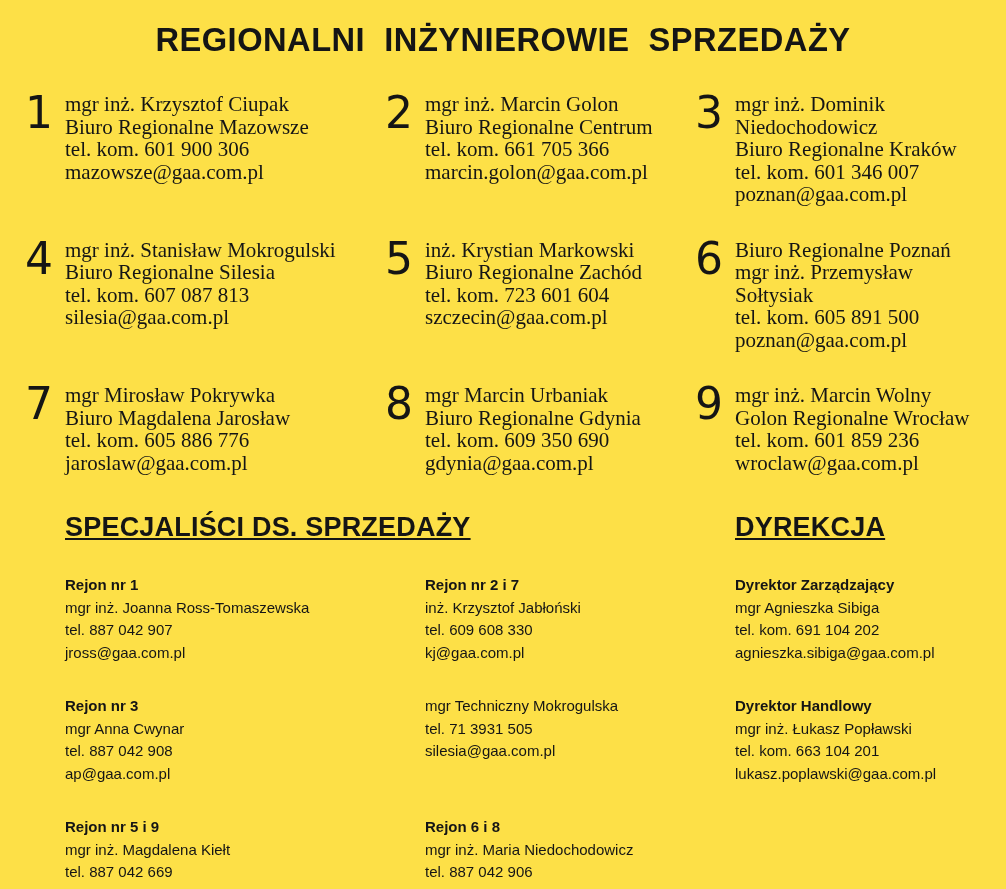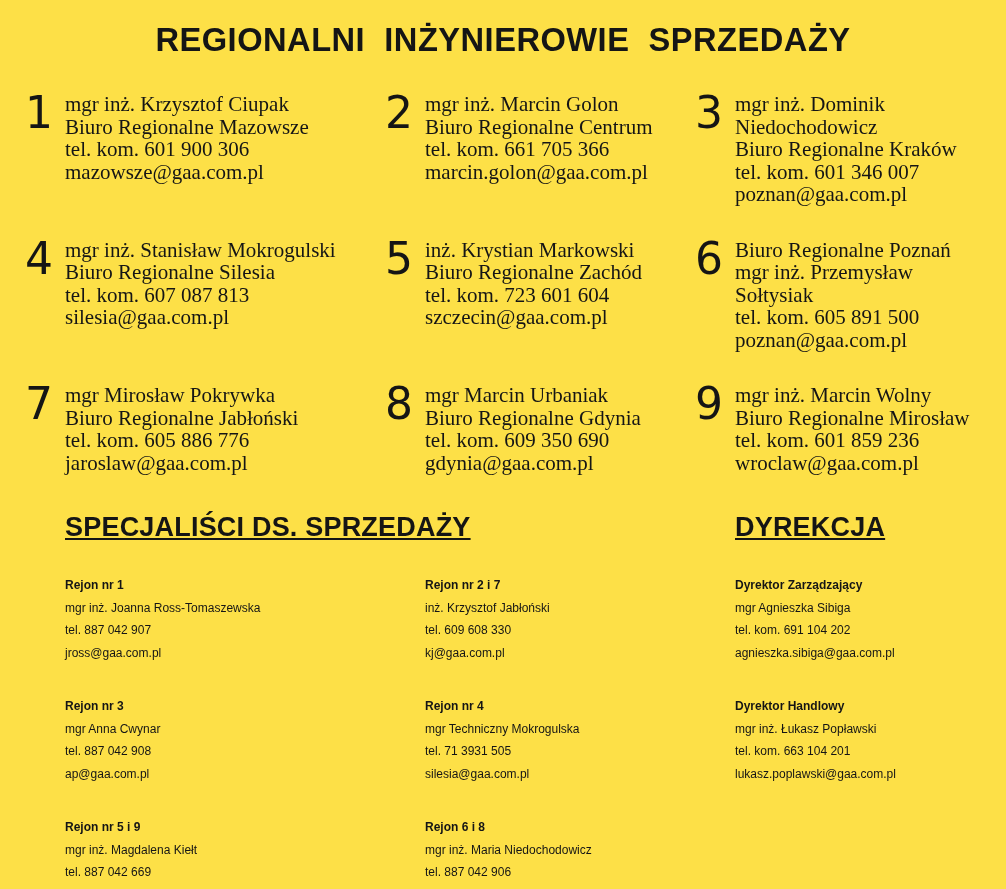--- a/index.html
+++ b/index.html
@@ -69,21 +69,21 @@
   .span-two { grid-column: 1 / span 2; }
   .lower-grid {
     display: grid;
     grid-template-columns: 360px 310px 1fr;
     row-gap: 31px;
     padding: 0 10px 0 25px;
     margin-top: 31px;
   }
   .lower-card {
     padding-left: 40px;
-    font-size: 12px;
+    font-size: 15px;
     line-height: 22.5px;
   }
   .bold-line { font-weight: bold; }
 </style>
 </head>
 <body>
 
 <div class="sheet">
 
   <div class="page-title">REGIONALNI INŻYNIEROWIE SPRZEDAŻY</div>
@@ -147,41 +147,41 @@
         <div>mgr inż. Przemysław Sołtysiak</div>
         <div>tel. kom. 605 891 500</div>
         <div>poznan@gaa.com.pl</div>
       </div>
     </div>
 
     <div class="engineer-card">
       <div class="engineer-number">7</div>
       <div class="card-lines">
         <div>mgr Mirosław Pokrywka</div>
-        <div>Biuro Regionalne Jabłoński</div>
+        <div>Biuro Magdalena Jarosław</div>
         <div>tel. kom. 605 886 776</div>
         <div>jaroslaw@gaa.com.pl</div>
       </div>
     </div>
 
     <div class="engineer-card">
       <div class="engineer-number">8</div>
       <div class="card-lines">
         <div>mgr Marcin Urbaniak</div>
         <div>Biuro Regionalne Gdynia</div>
         <div>tel. kom. 609 350 690</div>
         <div>gdynia@gaa.com.pl</div>
       </div>
     </div>
 
     <div class="engineer-card">
       <div class="engineer-number">9</div>
       <div class="card-lines">
         <div>mgr inż. Marcin Wolny</div>
-        <div>Biuro Regionalne Mirosław</div>
+        <div>Golon Regionalne Wrocław</div>
         <div>tel. kom. 601 859 236</div>
         <div>wroclaw@gaa.com.pl</div>
       </div>
     </div>
 
   </div>
 
   <div class="section-headings">
     <div class="section-title span-two">SPECJALIŚCI DS. SPRZEDAŻY</div>
     <div class="section-title">DYREKCJA</div>
@@ -211,21 +211,20 @@
     </div>
 
     <div class="lower-card">
       <div class="bold-line">Rejon nr 3</div>
       <div>mgr Anna Cwynar</div>
       <div>tel. 887 042 908</div>
       <div>ap@gaa.com.pl</div>
     </div>
 
     <div class="lower-card">
-      <div class="bold-line">Rejon nr 4</div>
       <div>mgr Techniczny Mokrogulska</div>
       <div>tel. 71 3931 505</div>
       <div>silesia@gaa.com.pl</div>
     </div>
 
     <div class="lower-card">
       <div class="bold-line">Dyrektor Handlowy</div>
       <div>mgr inż. Łukasz Popławski</div>
       <div>tel. kom. 663 104 201</div>
       <div>lukasz.poplawski@gaa.com.pl</div>

